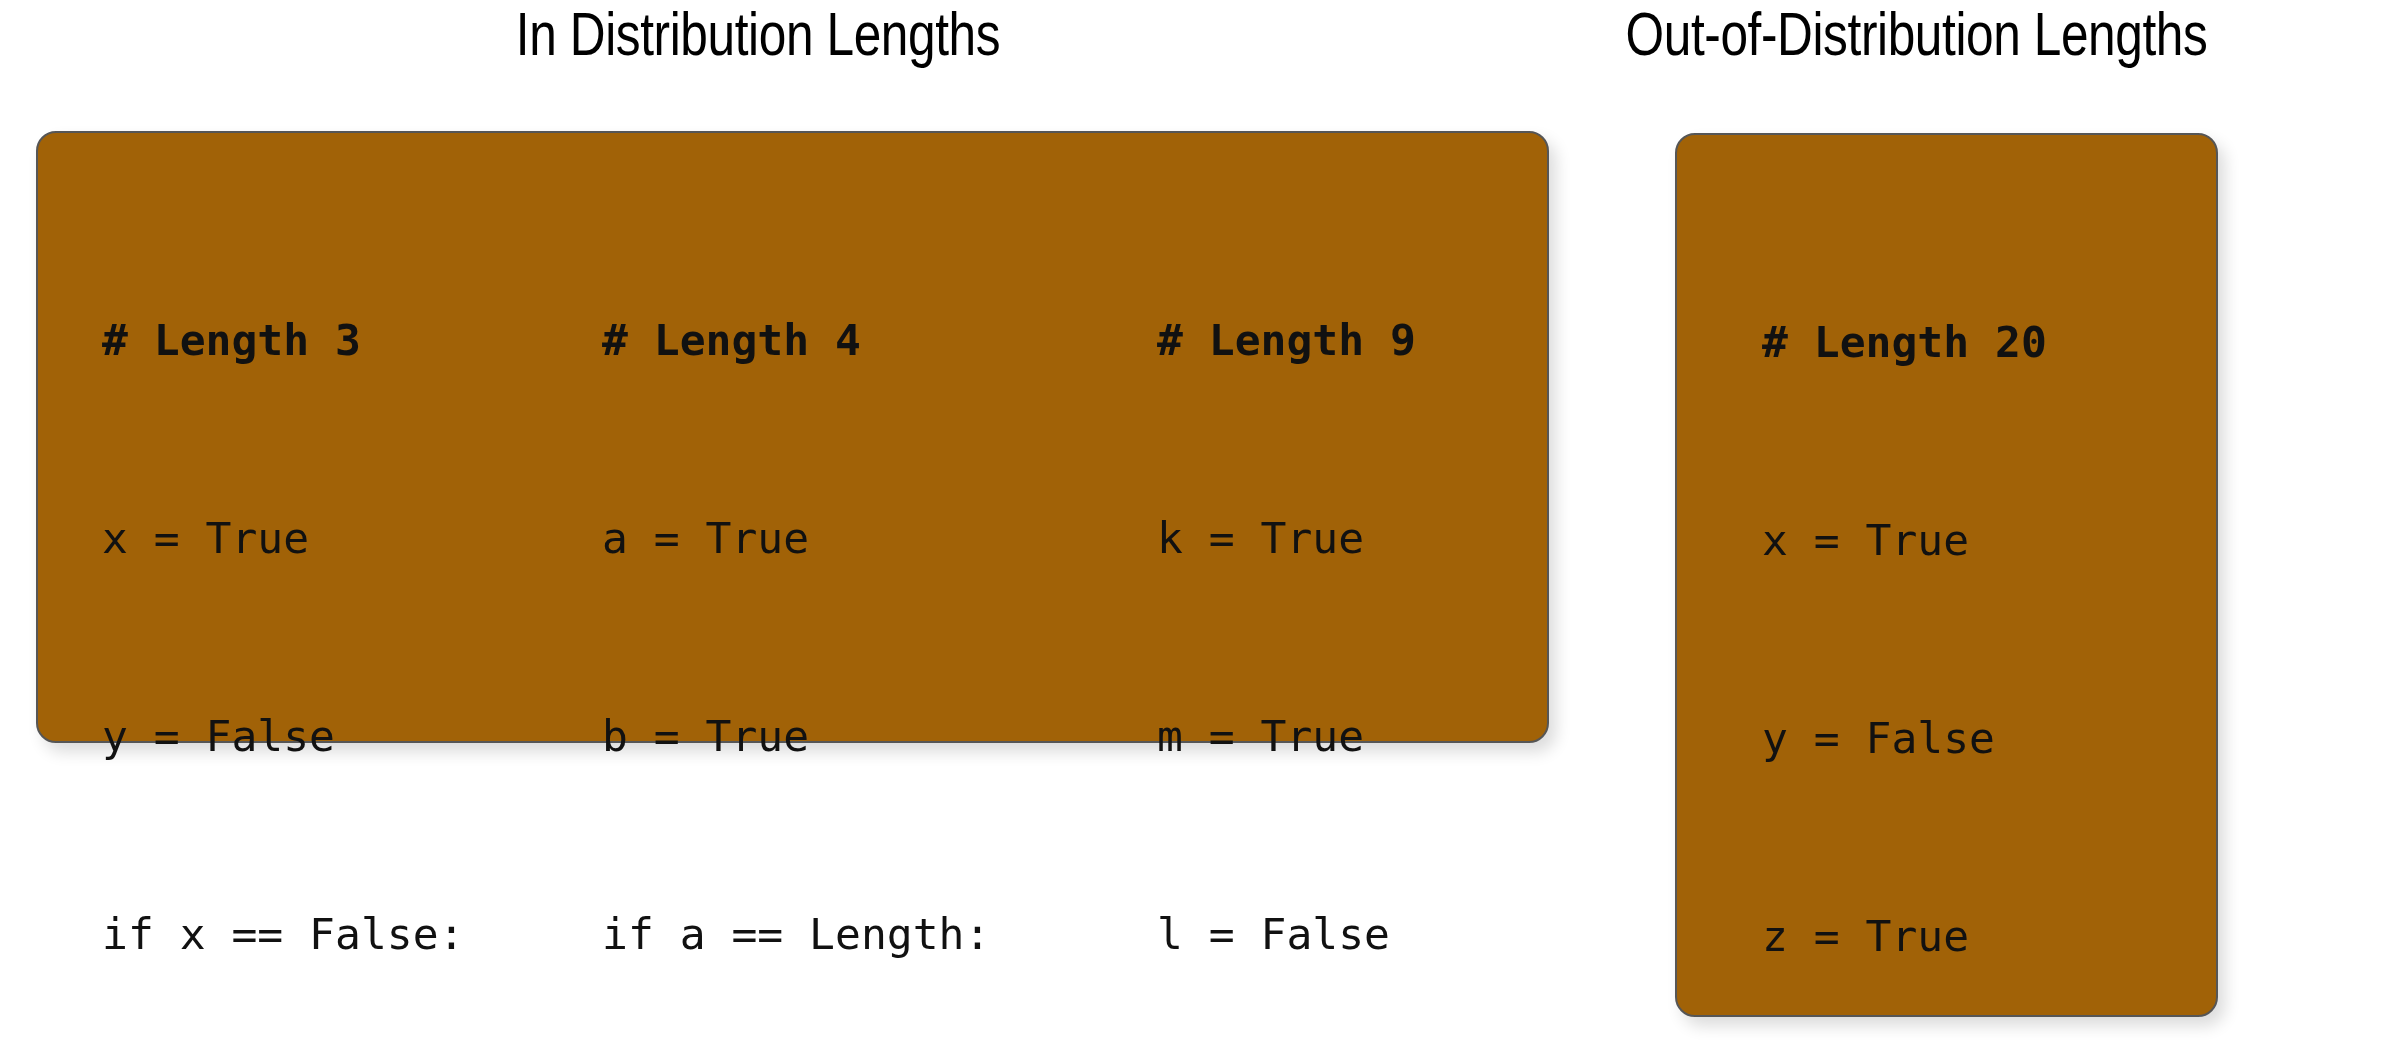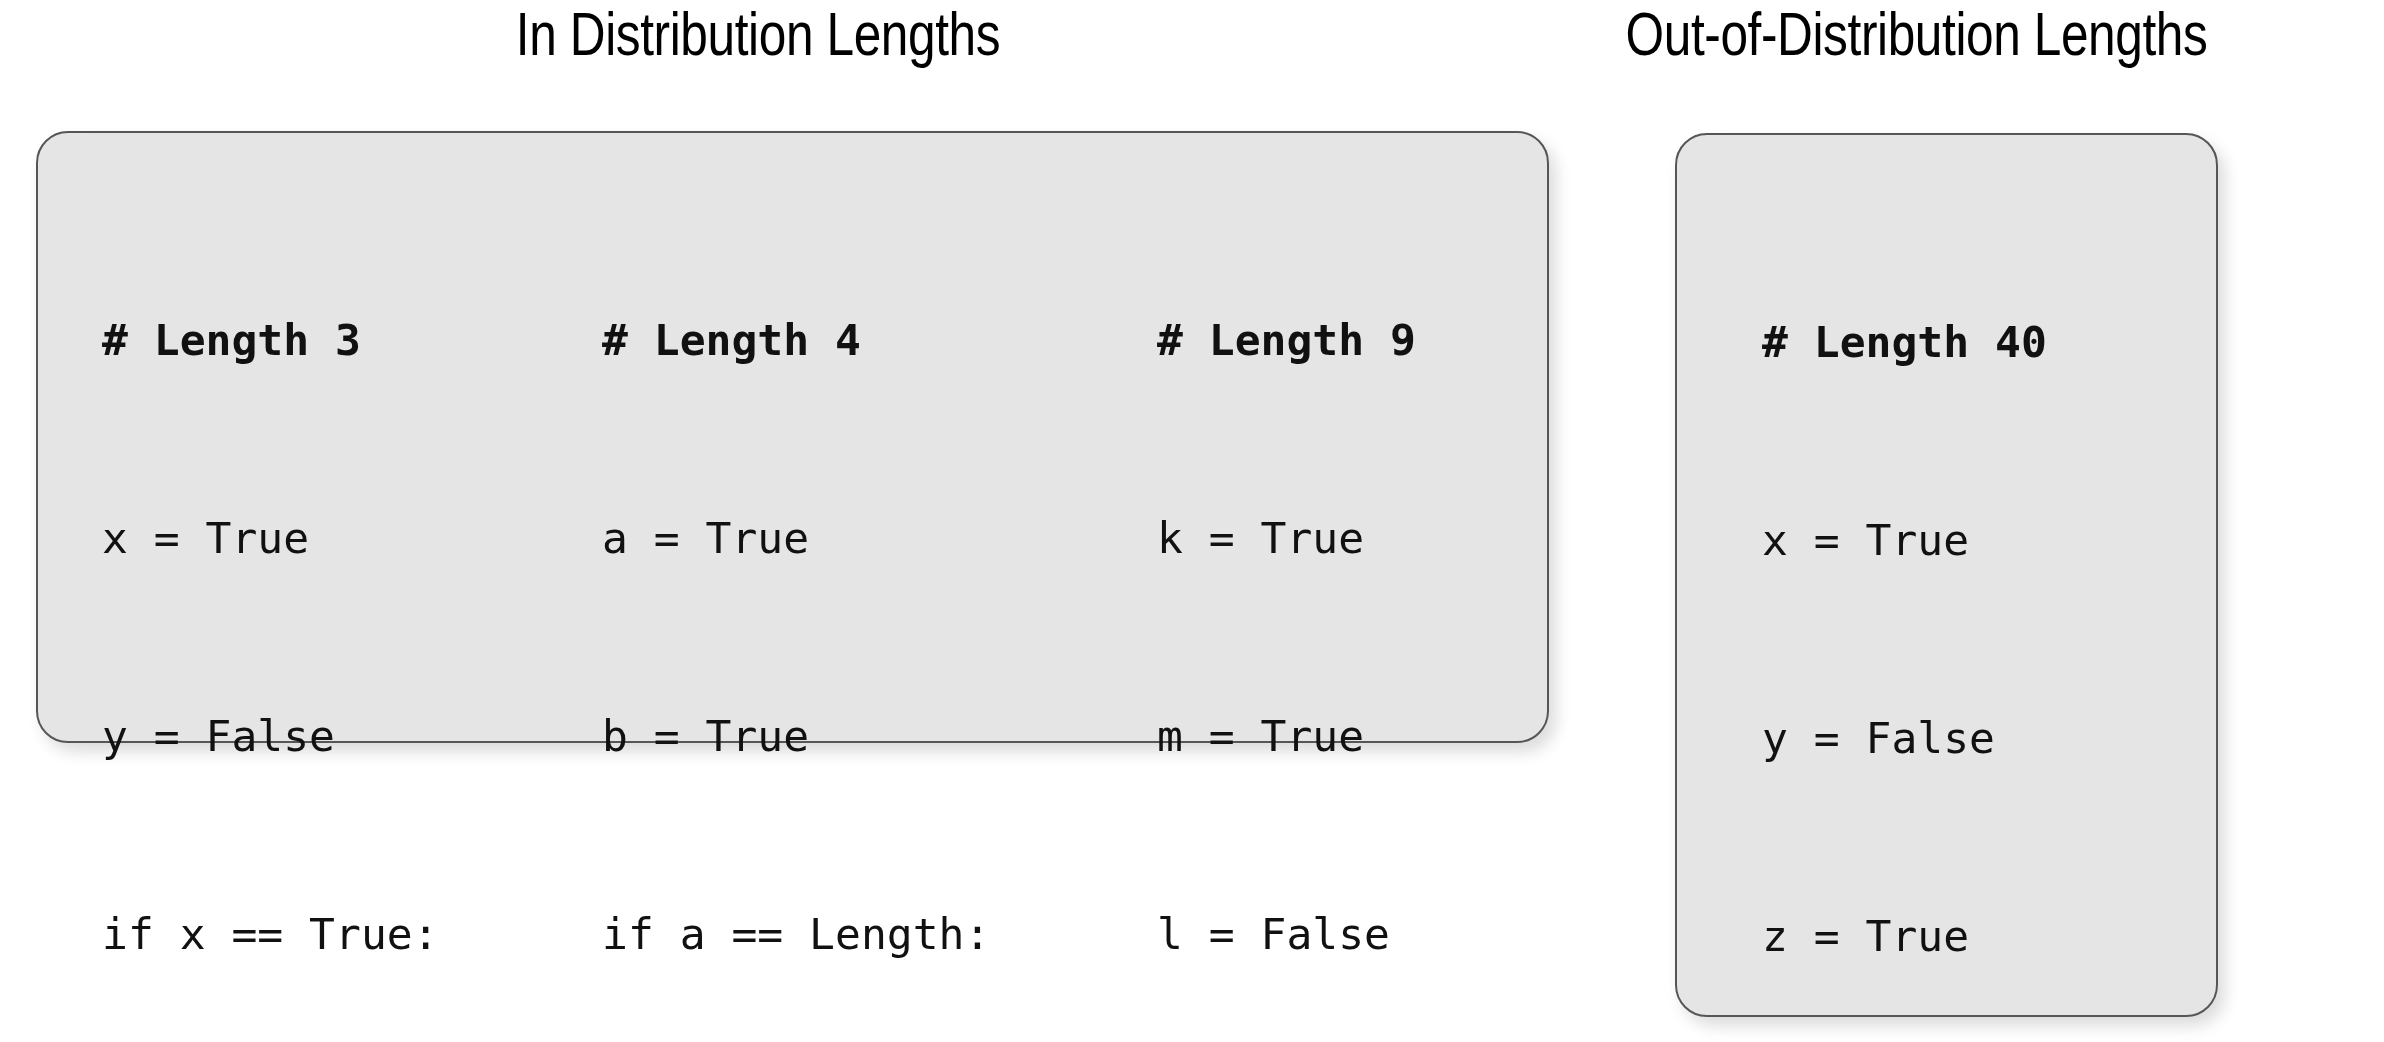--- a/index.html
+++ b/index.html
@@ -38,23 +38,23 @@
   }
   #title-out-of-distribution {
     left: 1449px;
     top: 3px;
     width: 935px;
   }
 
   
   .card {
     position: absolute;
-    background: #e5e5e5;
+    background: #a16207;
     border: 2.5px solid #565656;
-    border-radius: 32px;
+    border-radius: 20px;
     box-shadow: 7px 9px 16px rgba(0, 0, 0, 0.14);
     box-sizing: border-box;
   }
   #card-in-distribution {
     left: 36px;
     top: 131px;
     width: 1513px;
     height: 612px;
   }
   #card-out-of-distribution {
@@ -107,21 +107,21 @@
 <div class="panel-title" id="title-out-of-distribution">Out-of-Distribution Lengths</div>
 
 <div class="card" id="card-in-distribution">
 
   <div class="code-columns">
 
     <div class="code-block" id="code-col-length-3">
       <span class="code-line comment"># Length 3</span>
       <span class="code-line">x = True</span>
       <span class="code-line">y = False</span>
-      <span class="code-line">if x == True:</span>
+      <span class="code-line">if x == False:</span>
       
       
     </div>
 
     <div class="code-block" id="code-col-length-4">
       <span class="code-line comment"># Length 4</span>
       <span class="code-line">a = True</span>
       <span class="code-line">b = True</span>
       <span class="code-line">if a == Length:</span>
       
@@ -141,21 +141,21 @@
     </div>
 
   </div>
 </div>
 
 <div class="card" id="card-out-of-distribution">
 
   <div class="code-columns">
 
     <div class="code-block" id="code-col-length-20">
-      <span class="code-line comment"># Length 40</span>
+      <span class="code-line comment"># Length 20</span>
       <span class="code-line">x = True</span>
       <span class="code-line">y = False</span>
       <span class="code-line">z = True</span>
       
       
       
       
       
       
       

